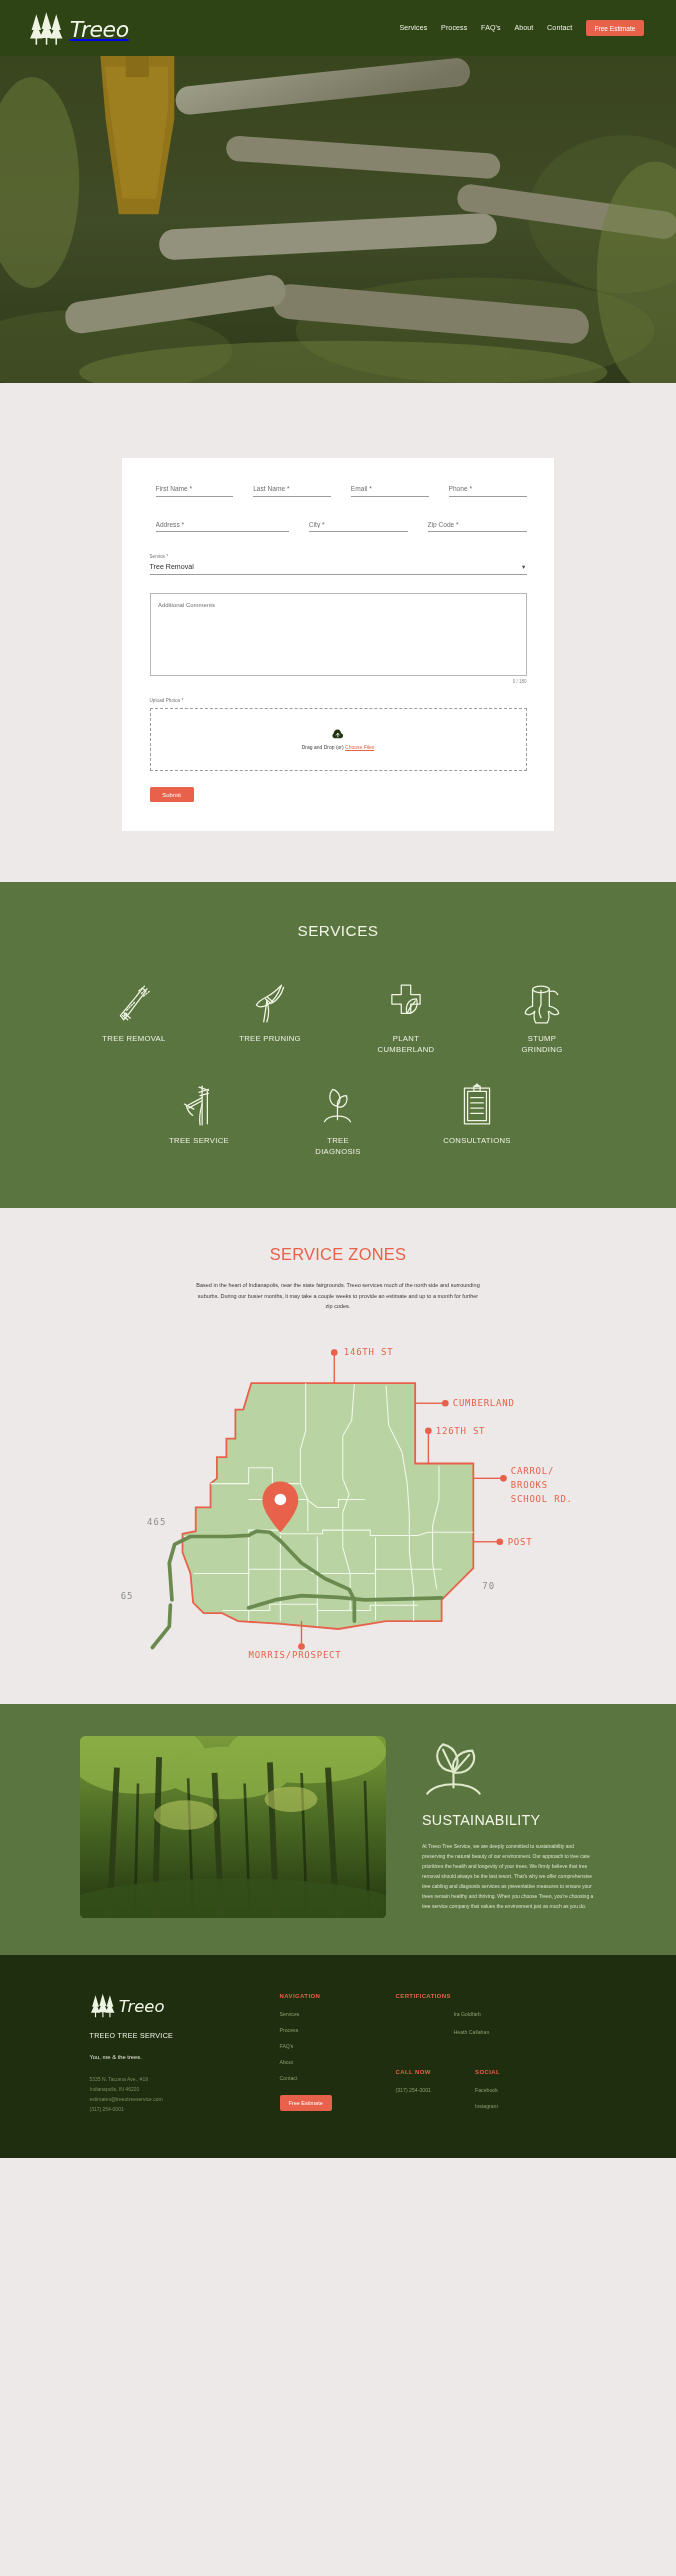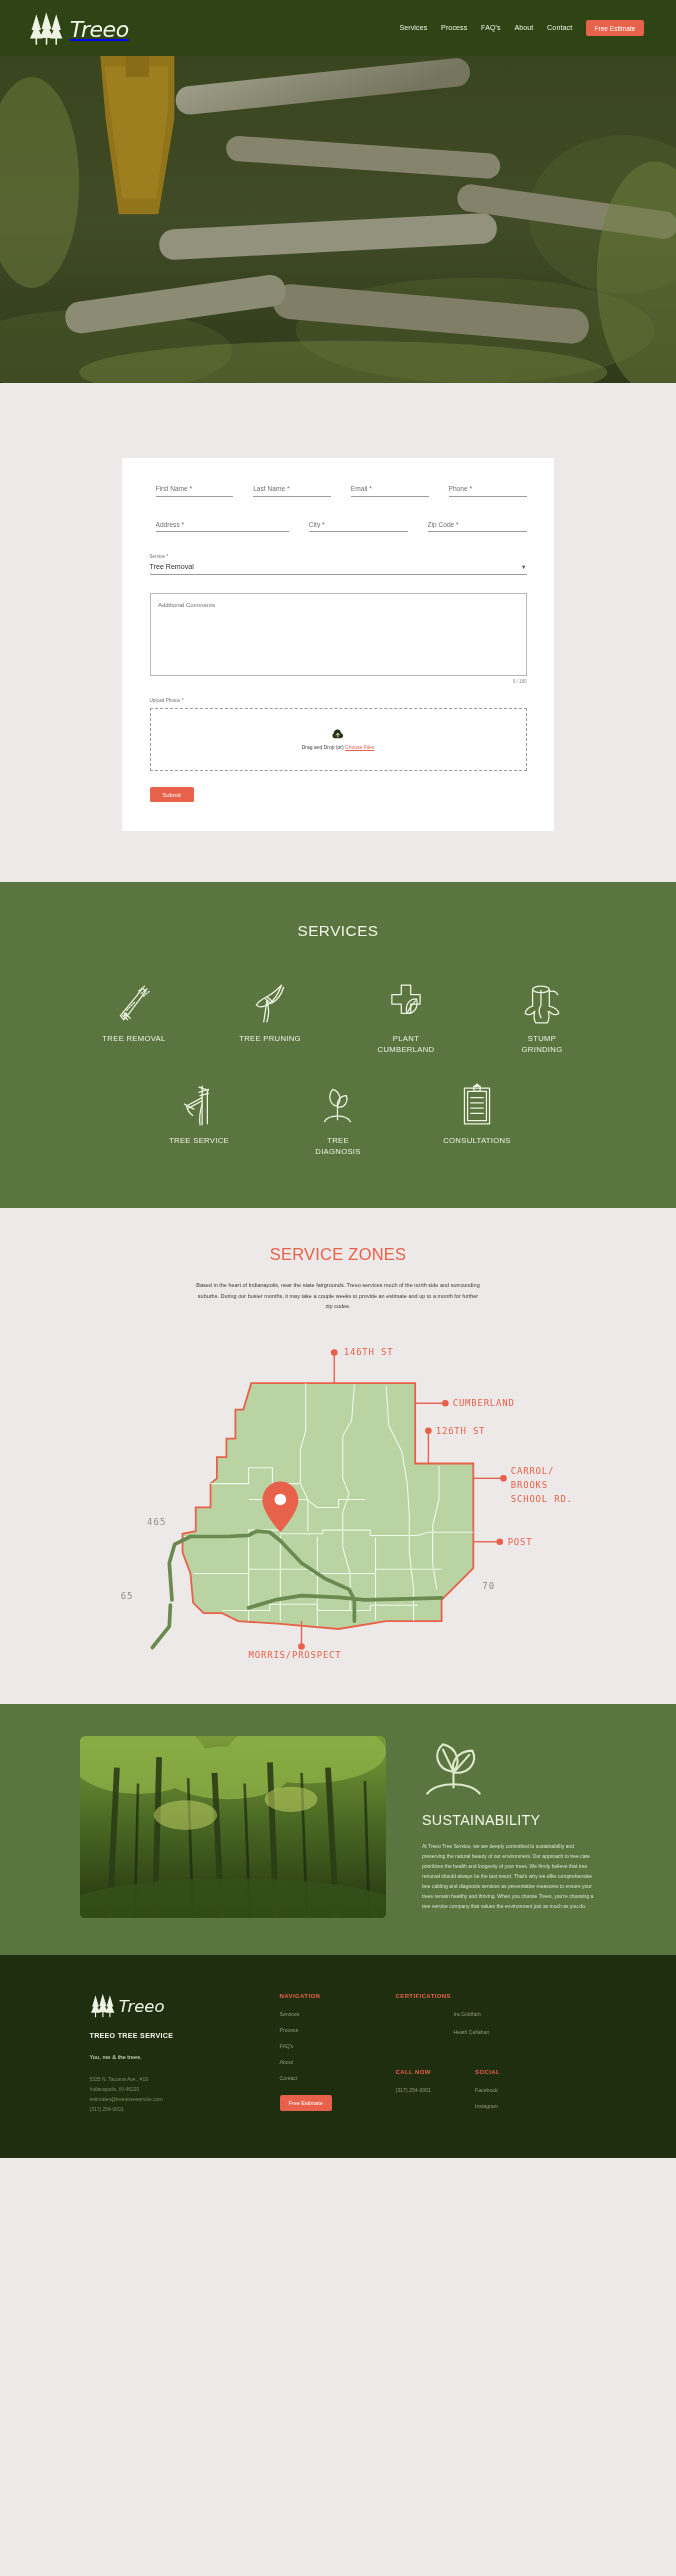--- a/index.html
+++ b/index.html
@@ -276,21 +276,21 @@
     font-family: "DejaVu Sans", sans-serif;
     font-size: 16.4px;
     color: #f2f6e9;
     font-style: italic;
     margin-left: -3.7px;
     margin-top: 1.6px;
   }
   .f-company {
     color: #f4f6ec;
     font-size: 7.1px;
-    font-weight: bold;
+    font-weight: normal;
     letter-spacing: 0.3px;
     margin-bottom: 14px;
   }
   .f-tag { color: #e6eada; font-size: 5.8px; margin-bottom: 13.7px; }
   .f-addr { color: #7c8b63; font-size: 5px; line-height: 2.0; }
   .f-head {
     color: #e8614a;
     font-size: 6px;
     font-weight: bold;
     letter-spacing: 0.4px;

